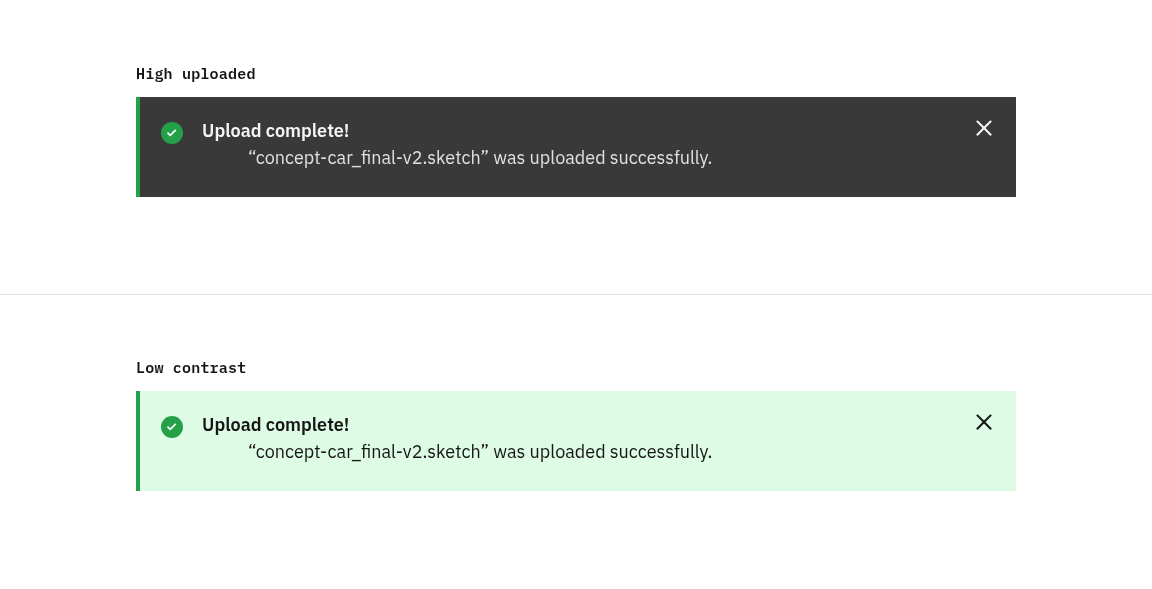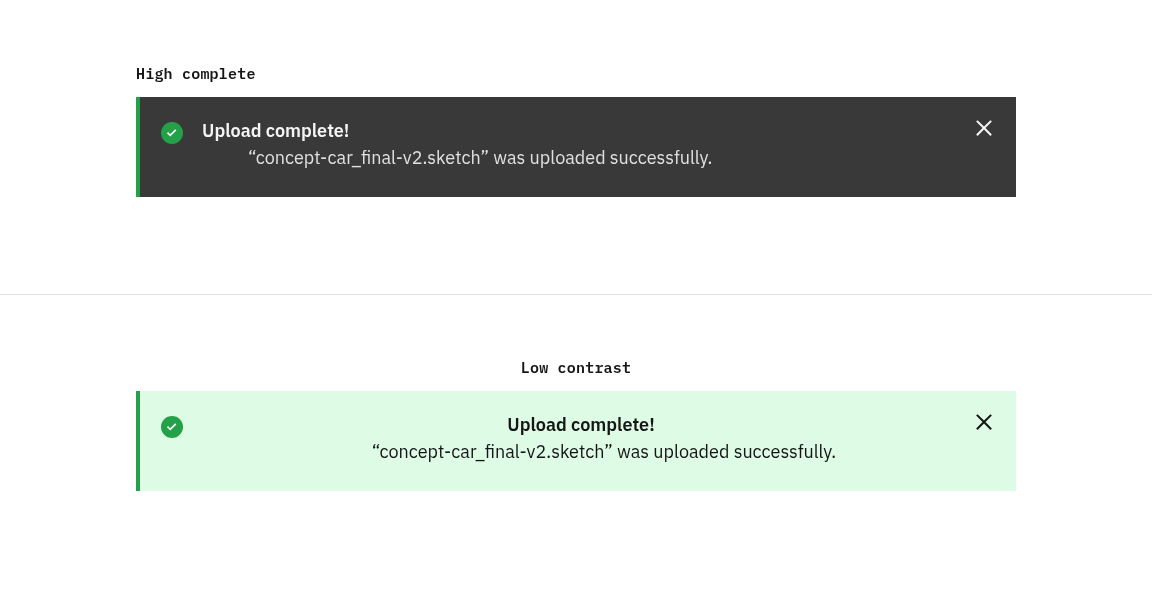--- a/index.html
+++ b/index.html
@@ -9,21 +9,21 @@
     background: #ffffff;
     color: #161616;
     position: relative;
   }
   .section {
     width: 1152px;
     padding: 64px 136px 0 136px;
     position: relative;
   }
   .section.top { height: 294px; }
-  .section.bottom { height: 294px; text-align: center; }
+  .section.bottom { height: 294px; }
   .divider {
     position: absolute;
     top: 294px;
     left: 0;
     width: 1152px;
     height: 1px;
     background: #e0e0e0;
   }
   .variant-label {
     font-family: "IBM Plex Mono", ui-monospace, SFMono-Regular, Menlo, Consolas, monospace;
@@ -94,21 +94,21 @@
     fill: #24a148;
   }
   .check-mark {
     fill: #ffffff;
   }
 </style>
 </head>
 <body>
 
 <div class="section top">
-  <div class="variant-label">High complete</div>
+  <div class="variant-label">High uploaded</div>
 
   <div class="toast high">
     <span class="toast-icon">
       <svg viewBox="0 0 24 24" width="24" height="24" aria-hidden="true">
         <circle class="check-circle" cx="12" cy="12" r="11"></circle>
         <path class="check-mark" d="M10.2 15.6 6.9 12.3l1.2-1.2 2.1 2.1 5.0-5.0 1.2 1.2z"></path>
       </svg>
     </span>
     <div class="toast-body">
       <div class="toast-title">Upload complete!</div>

